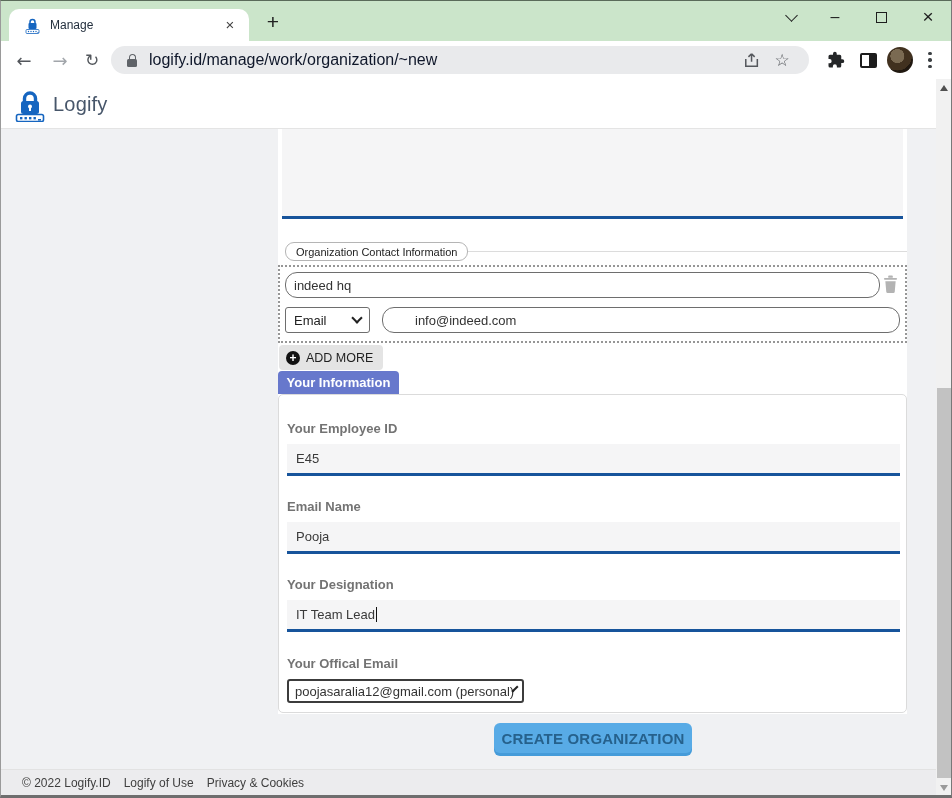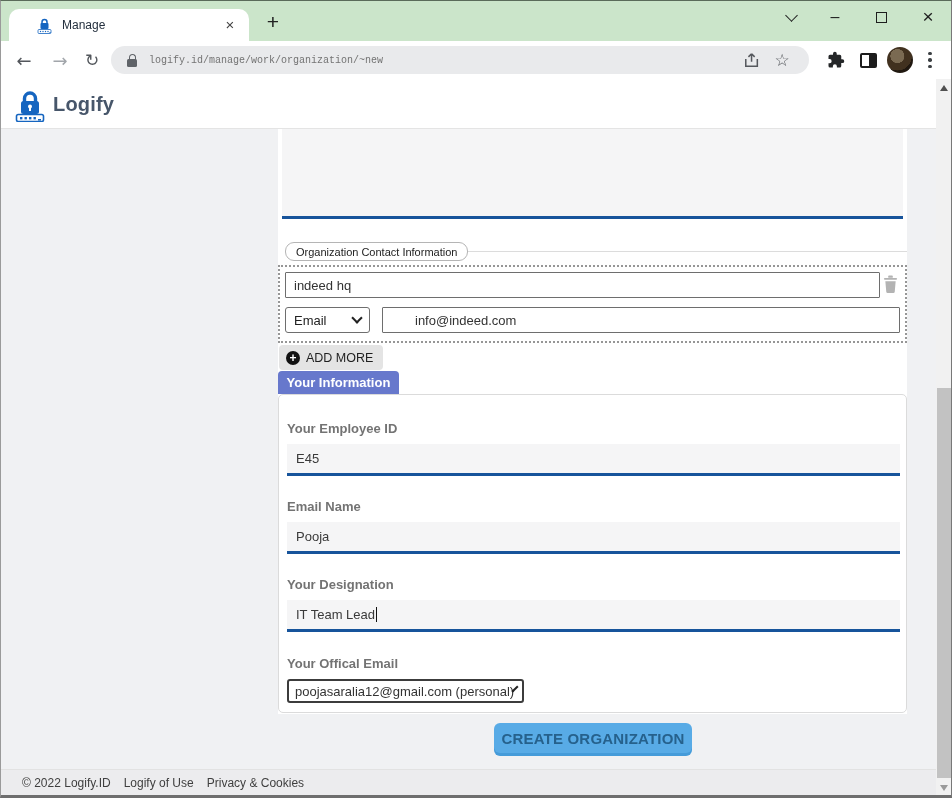--- a/index.html
+++ b/index.html
@@ -6,21 +6,21 @@
   html,body { background:#dedede; }
   body { font-family:"Liberation Sans","DejaVu Sans",sans-serif; }
   .window {
     position:relative; width:952px; height:798px; background:#fff;
     overflow:hidden; border-left:1px solid #9a9a9a; border-right:1px solid #787878;
     border-top:1px solid #5a6b5a; border-bottom:3px solid #6e6e6e;
   }
   
   .tabstrip { position:absolute; left:0; top:0; width:100%; height:40px; background:#cbe5ca; }
   .tab { position:absolute; left:8px; top:8px; width:240px; height:32px; background:#fff;
-         border-radius:10px 10px 0 0; display:flex; align-items:center; padding:0 10px 0 28px; }
+         border-radius:10px 10px 0 0; display:flex; align-items:center; padding:0 10px 0 16px; }
   .tab-title { font-size:12px; color:#24303e; margin-left:10px; flex:1; }
   .tab-close { font-size:15px; color:#444; width:18px; height:18px; line-height:17px; text-align:center; border-radius:50%; }
   .newtab { position:absolute; left:258px; top:8px; width:28px; height:28px; font-size:21px; color:#222;
             text-align:center; line-height:26px; border-radius:50%; }
   .wctl { position:absolute; top:0; height:32px; display:flex; align-items:center; justify-content:center; color:#1e1e1e; }
   .wctl.chev { left:776px; width:28px; }
   .chev-glyph { width:9px; height:9px; border-right:1.6px solid #1e1e1e; border-bottom:1.6px solid #1e1e1e; transform:rotate(45deg); margin-top:-4px; }
   .wctl.min { left:820px; width:28px; font-size:16px; }
   .wctl.max { left:866px; width:28px; }
   .max-glyph { width:11px; height:11px; border:1.4px solid #1e1e1e; }
@@ -30,37 +30,37 @@
   .navicon { position:absolute; top:0; height:38px; display:flex; align-items:center; justify-content:center;
              font-family:"DejaVu Sans",sans-serif; }
   .nav-back { left:10px; width:26px; font-size:18px; color:#53575c; }
   .nav-fwd { left:46px; width:26px; font-size:18px; color:#a2a6ab; }
   .nav-reload { left:78px; width:26px; font-size:17px; color:#53575c; }
   .omnibox { position:absolute; left:110px; top:5px; width:698px; height:28px; background:#e9eaec;
              border-radius:14px; display:flex; align-items:center; padding:0 12px 0 16px; }
   .mini-lock { width:10px; height:13px; position:relative; margin-right:12px; }
   .mini-lock .shackle { position:absolute; left:1.5px; top:0; width:7px; height:7px; border:1.6px solid #5f6368; border-bottom:none; border-radius:4px 4px 0 0; }
   .mini-lock .lockbody { position:absolute; left:0; bottom:0; width:10px; height:8px; background:#5f6368; border-radius:1.5px; }
-  .url-text { font-size:10px; color:#737373; flex:1; white-space:nowrap; overflow:hidden;font-family:Liberation Mono, monospace; }
+  .url-text { font-size:16px; color:#0f172a; flex:1; white-space:nowrap; overflow:hidden; }
   .omni-ic { width:30px; height:28px; display:flex; align-items:center; justify-content:center; }
   .star { font-size:17px; color:#55585d; font-family:"DejaVu Sans",sans-serif; }
   .ticon { position:absolute; top:0; height:38px; display:flex; align-items:center; justify-content:center; }
   .ext-puzzle { left:820px; width:30px; }
   .sidepanel { left:852px; width:30px; }
   .sp-glyph { width:17px; height:15px; border:2.4px solid #1c1c1c; border-radius:2px; position:relative; }
   .sp-glyph::after { content:""; position:absolute; right:0; top:0; width:6px; height:100%; background:#1c1c1c; }
   .tb-avatar { left:884px; width:30px; }
   .tb-avatar .photo { width:26px; height:26px; border-radius:50%;
       background:radial-gradient(circle at 40% 35%, #7a6a52 0 30%, #41311f 31% 62%, #201810 63%); }
   .kebab { left:916px; width:26px; flex-direction:column; gap:3px; }
   .kebab i { width:3.5px; height:3.5px; border-radius:50%; background:#3c4043; display:block; }
   
   .appheader { position:absolute; left:0; top:78px; width:100%; height:50px; background:#fff; border-bottom:1px solid #e4e4e4; }
   .brand { position:absolute; left:52px; top:0; height:50px; display:flex; align-items:center;
-           font-size:20px; font-weight:bold; color:#47566a; letter-spacing:.2px; }
+           font-size:20px; font-weight:normal; color:#47566a; letter-spacing:.2px; }
   .logo { position:absolute; left:13px; top:9px; }
   .hdr-avatar { position:absolute; left:732px; top:87px; width:32px; height:32px; border-radius:50%;
                 background:#e45f93; overflow:hidden; }
   .hdr-avatar .hair { position:absolute; left:6px; top:4px; width:20px; height:22px; border-radius:10px 10px 8px 8px; background:#8a5a3b; }
   .hdr-avatar .face { position:absolute; left:10px; top:8px; width:12px; height:13px; border-radius:50%; background:#f2c6a0; }
   .hdr-avatar .bodyy { position:absolute; left:6px; top:23px; width:20px; height:12px; border-radius:8px 8px 0 0; background:#43406b; }
   .user-name { position:absolute; left:772px; top:78px; height:50px; display:flex; align-items:center;
                font-size:15px; color:#68788b; }
   .hdr-divider { position:absolute; left:812px; top:91px; width:1px; height:25px; background:#c9c9c9; }
   .hdr-caret { position:absolute; left:824px; top:100px; width:0; height:0;
@@ -70,21 +70,21 @@
   .work-label { color:#fff; font-size:14px; font-weight:600; }
   
   .page { position:absolute; left:0; top:128px; width:952px; height:640px; background:#f0f1f3; }
   .column { position:absolute; left:277px; top:0; width:629px; height:585px; background:#fff; }
   .bigarea { position:absolute; left:281px; top:0; width:621px; height:90px; background:#f5f5f6; border-bottom:3px solid #17549b; }
   .legend-chip { position:absolute; left:284px; top:113px; height:19px; padding:0 10px; background:#fff;
                  border:1px solid #b5b5b5; border-radius:9px; display:flex; align-items:center; z-index:2;
                  font-size:11px; color:#222; }
   .fieldset-line { position:absolute; left:460px; top:122px; width:446px; height:1px; background:#dcdcdc; }
   .dotted-box { position:absolute; left:277px; top:136px; width:629px; height:78px; border:2px dotted #969696; background:#fff; }
-  .txt-input { position:absolute; background:#fff; border:1px solid #6e6e6e; border-radius:1px;
+  .txt-input { position:absolute; background:#fff; border:1px solid #6e6e6e; border-radius:12px;
                font-size:13px; color:#333; display:flex; align-items:center; padding:0 8px; white-space:nowrap; overflow:hidden; }
   .in-orgname { left:5px; top:5px; width:595px; height:26px; }
   .trash { position:absolute; right:7px; top:8px; }
   .sel { position:absolute; background:#fff; border:1px solid #6e6e6e; border-radius:3px; font-size:13px; color:#222;
          display:flex; align-items:center; padding:0 8px; justify-content:space-between; }
   .sel-type { left:5px; top:40px; width:85px; height:26px; }
   .sel-chev { width:8px; height:8px; border-right:2px solid #222; border-bottom:2px solid #222; transform:rotate(45deg); margin-top:-4px; }
   .in-contact { left:102px; top:40px; width:518px; height:26px;padding-left:32px; }
   .addmore-btn { position:absolute; left:278px; top:216px; height:25px; padding:0 10px 0 7px; background:#e4e4e4;
                  border-radius:4px; display:flex; align-items:center; gap:6px; font-size:12.5px; color:#1f1f1f; }

